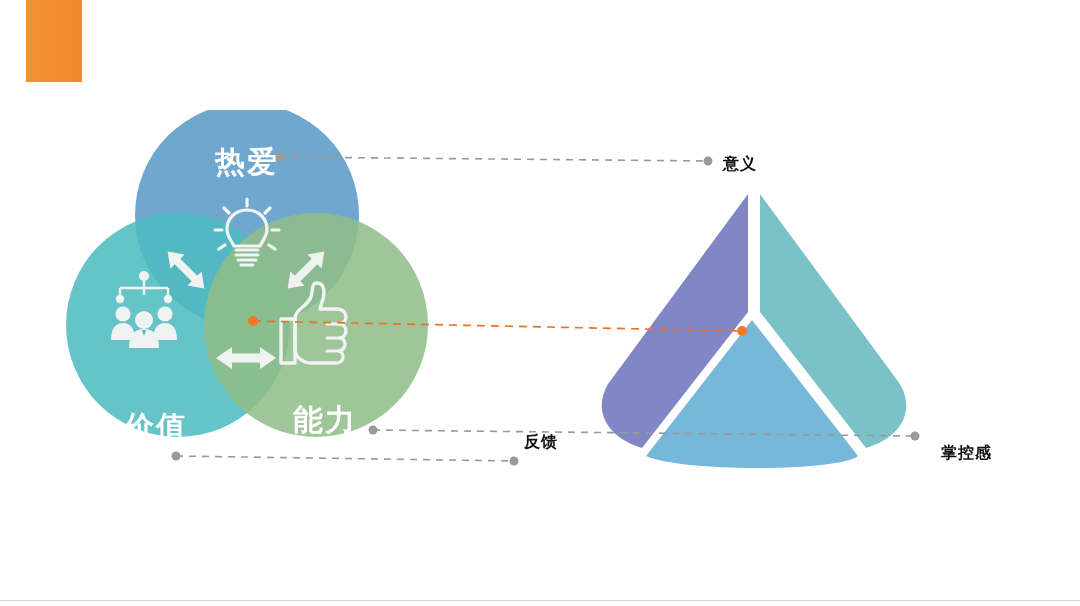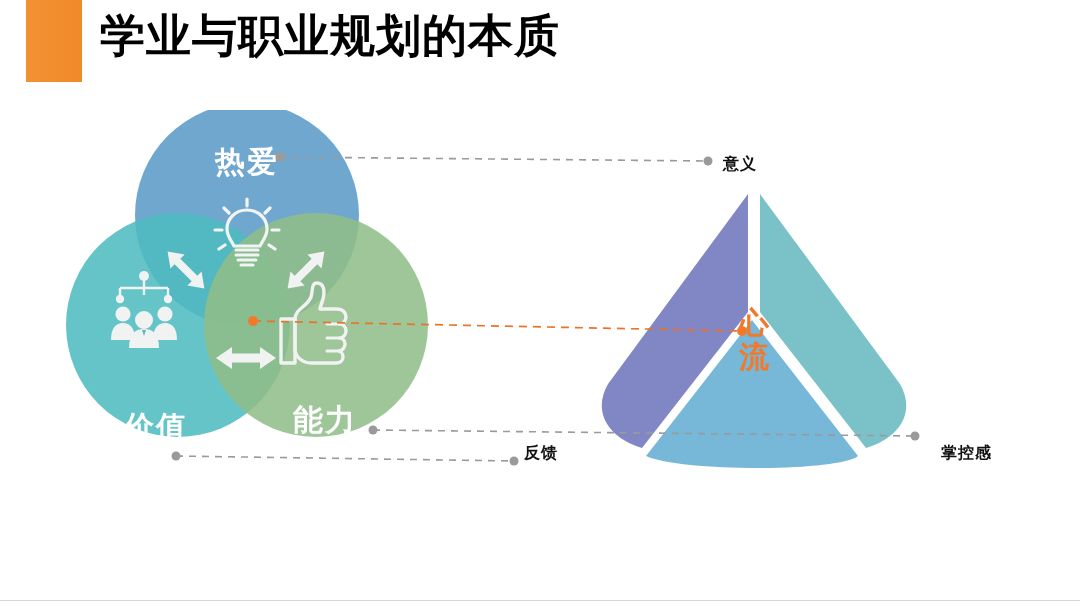--- a/index.html
+++ b/index.html
@@ -32,21 +32,21 @@
   
   .triangle{position:absolute;left:570px;top:180px;width:460px;height:300px;}
   .triangle svg{display:block;}
 
   
   .lbl{
     position:absolute;font-size:16px;font-weight:bold;color:#111;
     white-space:nowrap;letter-spacing:1px;
   }
   #label-meaning{left:723px;top:154px;}
-  #label-feedback{left:524px;top:443px;}
+  #label-feedback{left:524px;top:432px;}
   #label-control{left:929px;top:443px;margin-left:12px;}
 
   .flow-text{
     position:absolute;left:734px;top:306px;
     color:#F2792A;font-size:30px;font-weight:bold;line-height:34px;
     text-align:center;width:40px;letter-spacing:0px;
   }
 
   
   .connectors{position:absolute;left:0;top:0;width:1080px;height:606px;pointer-events:none;}
@@ -54,21 +54,20 @@
   
   .footer{position:absolute;left:0;bottom:0;width:1080px;height:66px;}
   .footer-rule{position:absolute;left:0;bottom:5px;width:1080px;height:1px;background:#d8d8d8;}
 </style>
 </head>
 <body>
 
 <div class="slide">
 
   <div class="title-bar"></div>
-  <div class="title-text">学业与职业规划的本质</div>
 
   <div class="venn">
     <svg width="380" height="350" viewBox="0 0 380 350">
       <defs>
         <g id="bulb">
           <g fill="none" stroke="#f2f4f3" stroke-width="3.2" stroke-linecap="round">
             <path d="M0,-26 L0,-33 M-18,-19 L-23,-24 M18,-19 L23,-24 M-25,-2 L-32,-2 M25,-2 L32,-2 M-22,13 L-28,17 M22,13 L28,17"></path>
           </g>
           <path d="M0,-22 C-12,-22 -20,-13 -20,-3 C-20,5 -15,9 -13,14 L13,14 C15,9 20,5 20,-3 C20,-13 12,-22 0,-22 Z" fill="none" stroke="#f2f4f3" stroke-width="3.2"></path>
           <g stroke="#f2f4f3" stroke-width="3" stroke-linecap="round">
@@ -137,21 +136,20 @@
 
       <path d="M190,14 L190,132 L296,268 C330,258 346,232 330,204 Z" fill="#7BC2C8"></path>
 
       <path d="M76,276 L182,140 L288,276 C268,292 110,292 76,276 Z" fill="#77B7D8"></path>
 
       <g fill="#ffffff">
         <path d="M178,6 L190,6 L190,16 L178,16 Z"></path>
       </g>
     </svg>
   </div>
-  <div class="flow-text">心流</div>
 
   <div class="lbl" id="label-meaning">意义</div>
   <div class="lbl" id="label-feedback">反馈</div>
   <div class="lbl" id="label-control">掌控感</div>
 
   <svg class="connectors" viewBox="0 0 1080 606">
 
     <g>
       <line x1="280" y1="157" x2="708" y2="161" stroke="#9a9a9a" stroke-width="1.6" stroke-dasharray="7 6"></line>
       <circle cx="280" cy="157" r="4.5" fill="#a09a94"></circle>

